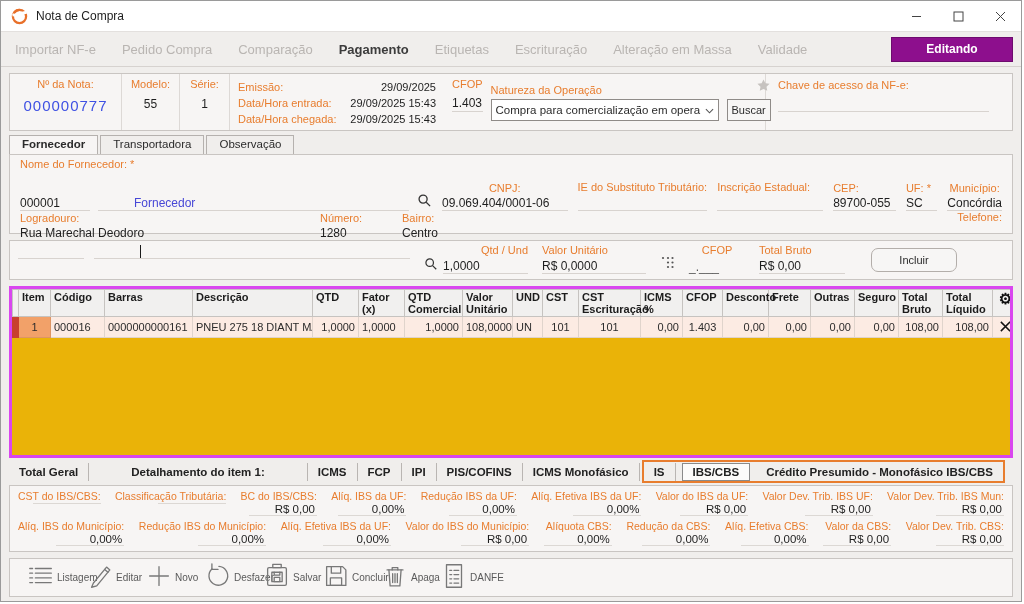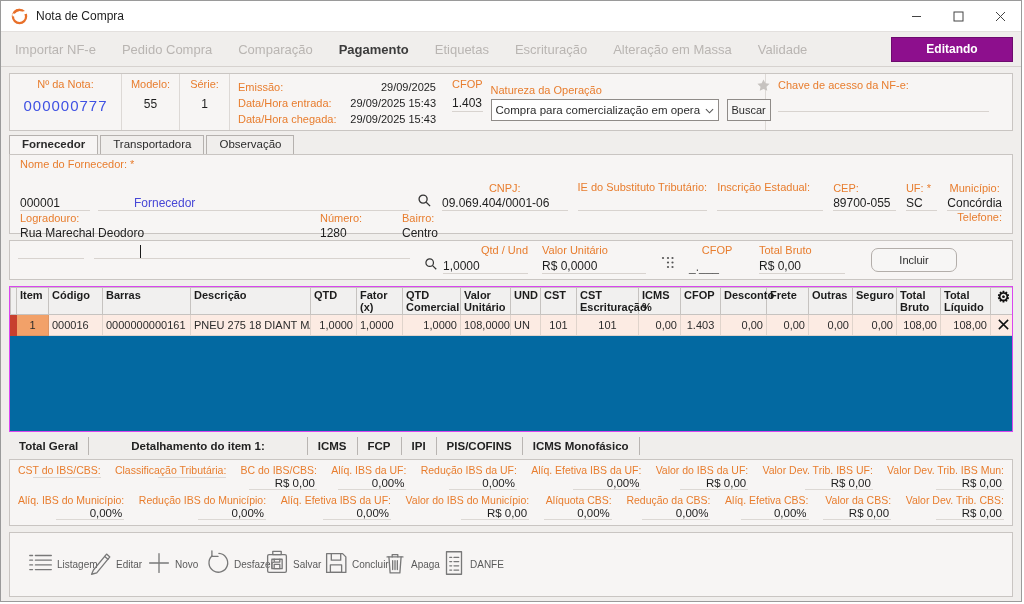--- a/index.html
+++ b/index.html
@@ -65,21 +65,21 @@
   .fline { display:flex; align-items:flex-end; gap:8px; }
   .link { color:#4747d6; font-size:12px; }
 
   
   .entry-panel { margin-top:6px; height:40px; display:flex; align-items:stretch; padding:3px 8px; gap:14px; }
   .egroup { display:flex; flex-direction:column; justify-content:space-between; padding-bottom:2px; }
   .caret { display:inline-block; width:1px; height:13px; background:#1a1a1a; vertical-align:bottom; }
   .incluir { width:86px; height:24px; border-radius:7px; align-self:center; margin-left:12px; border:1px solid #b3aeaa; }
 
   
-  .table-wrap { margin-top:6px; height:146px; background:#0369a1; border:1px solid #d946ef; overflow:hidden; }
+  .table-wrap { margin-top:6px; height:172px; background:#eab308; border:3px solid #d946ef; overflow:hidden; }
   table { border-collapse:collapse; table-layout:fixed; width:1004px; font-size:11px; }
   th { background:#f1f0ef; border:1px solid #c6c3c0; font-weight:bold; text-align:left; padding:1px 3px; vertical-align:top; height:27px; color:#1c1c1c; }
   td { border:1px solid #e0d4cc; padding:1px 3px; height:21px; background:#fcebe3; white-space:nowrap; overflow:hidden; }
   td.ind { background:#c8402e; border-color:#c8402e; padding:0; }
   th.ind { background:#f1f0ef; }
   td.item-cell { background:#f2a169; text-align:center; border-color:#dd9564; }
   .al-c { text-align:center; } .al-r { text-align:right; } .al-l { text-align:left; }
   .gear { font-size:15px; line-height:15px; text-align:center; color:#111; }
   td.xcell { text-align:center; }
 
@@ -404,20 +404,25 @@
     </div>
 
     <div class="btabs" id="btabs">
         <span class="btab">Total Geral</span>
         <span class="btab wide">Detalhamento do item 1:</span>
         <span class="btab">ICMS</span>
         <span class="btab">FCP</span>
         <span class="btab">IPI</span>
         <span class="btab">PIS/COFINS</span>
         <span class="btab">ICMS Monofásico</span>
+        <span class="hl-group">
+          <span class="btab">IS</span>
+          <span class="btab selected">IBS/CBS</span>
+          <span class="btab">Crédito Presumido - Monofásico IBS/CBS</span>
+        </span>
       </div>
 
     <div class="panel detail-panel">
       <div class="d-row" id="detail-row1">
           <div class="dfield">
             <span class="olabel">CST do IBS/CBS:</span>
             <span class="val"></span>
           </div>
           <div class="dfield">
             <span class="olabel">Classificação Tributária:</span>

